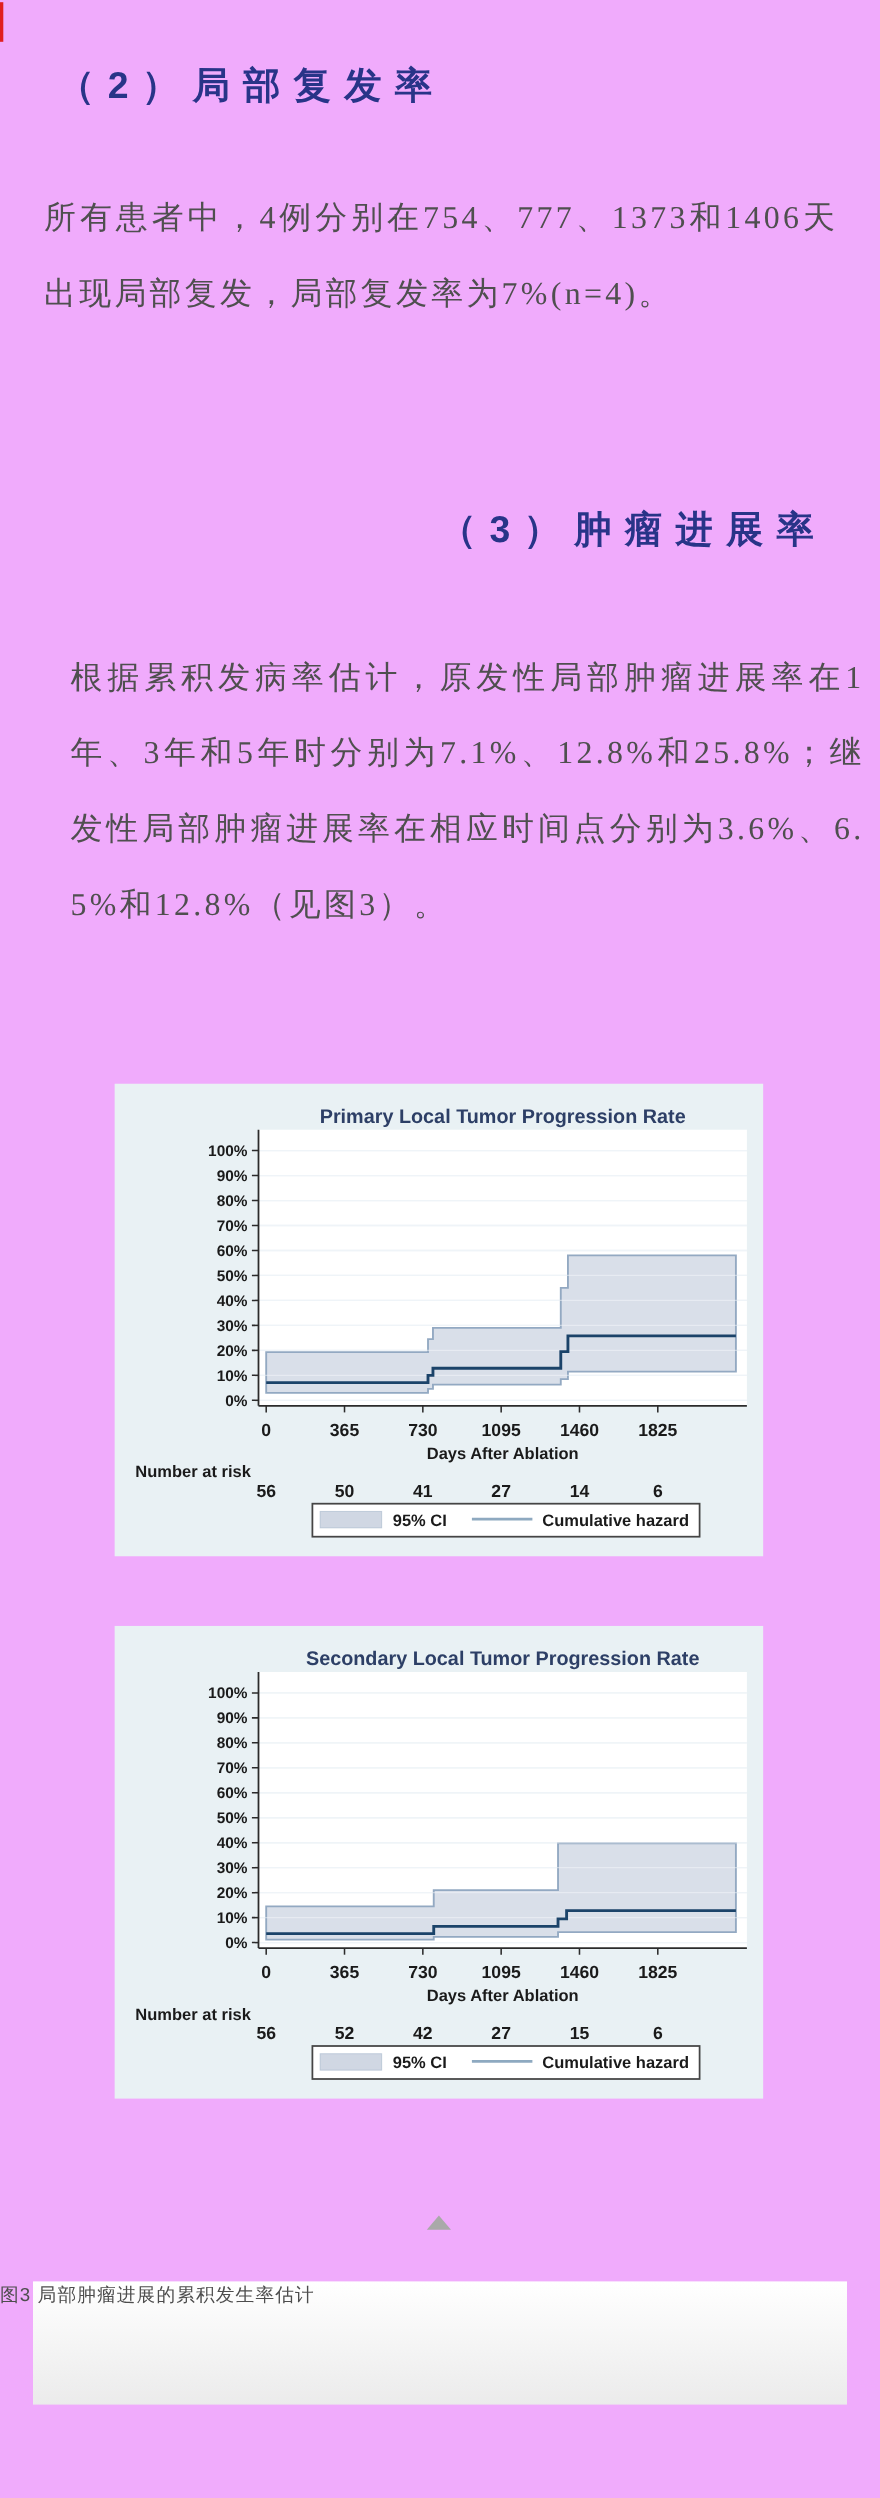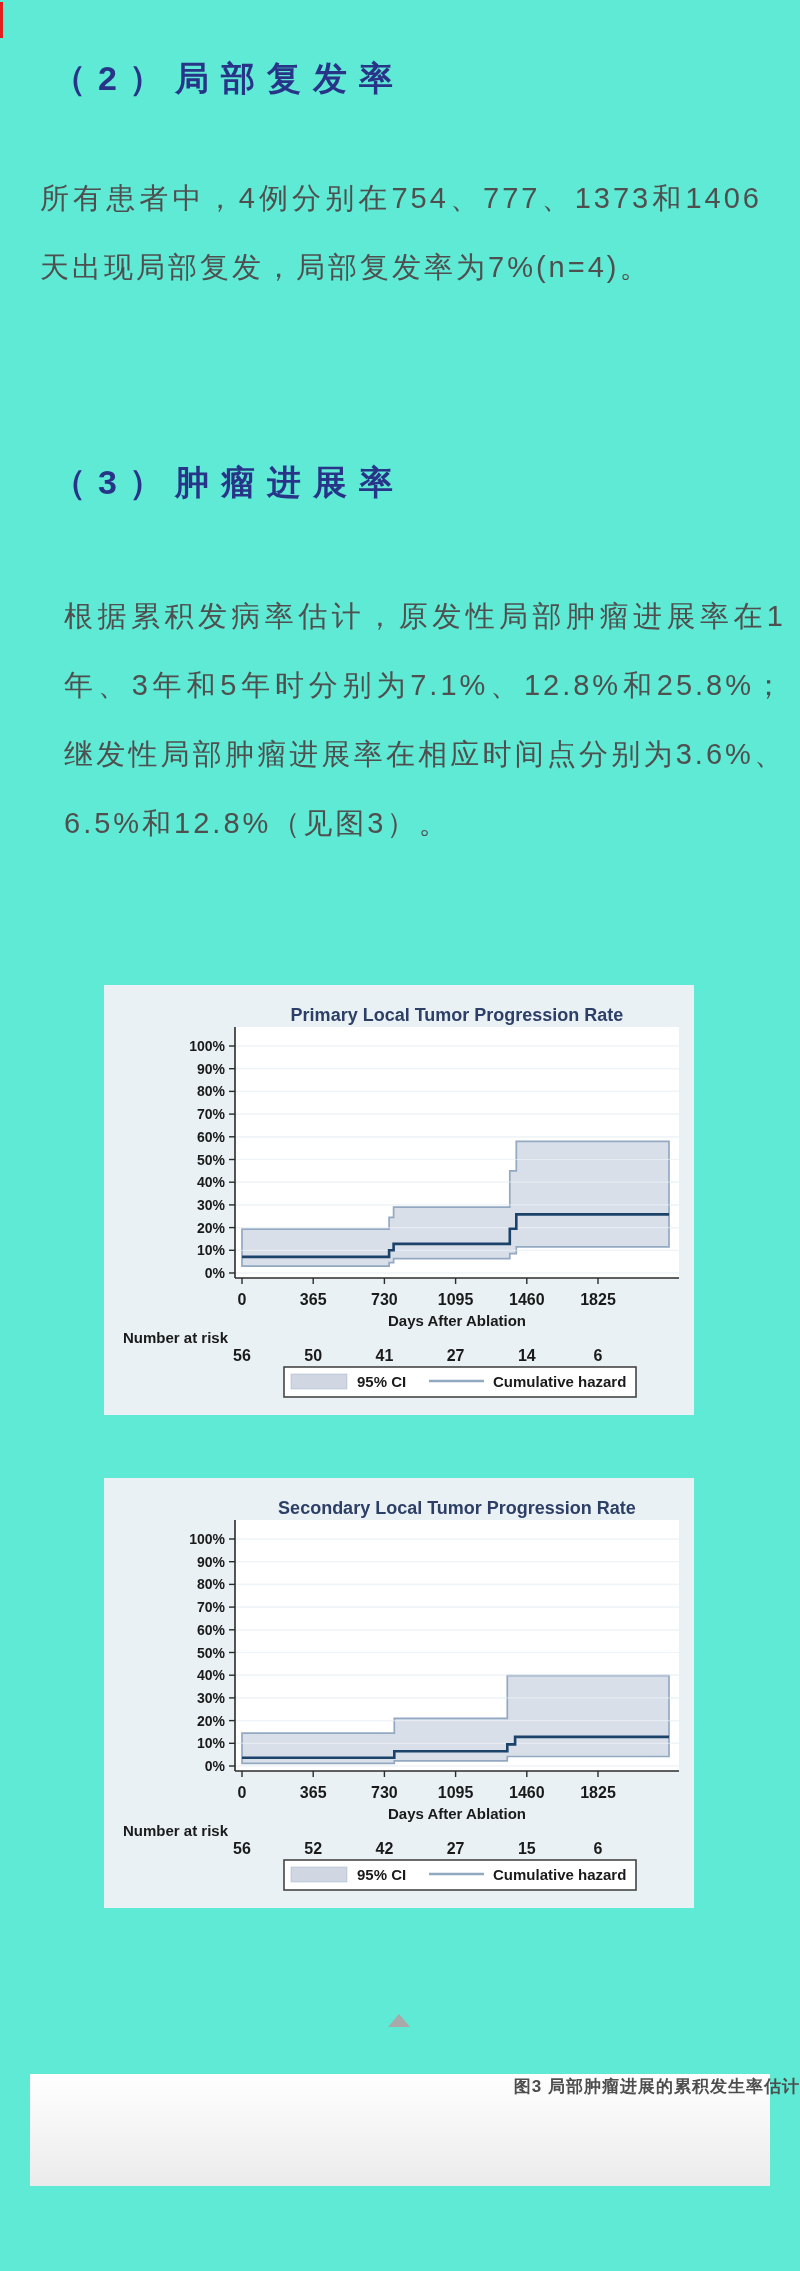--- a/index.html
+++ b/index.html
@@ -1,34 +1,34 @@
 <!DOCTYPE html>
 <html><head>
 <meta charset="utf-8">
 <style>
   html,body{margin:0;padding:0;background:#ffffff;}
-  .page{position:relative;width:800px;height:2271px;background:#5eead4;overflow:hidden;
+  .page{position:relative;width:800px;height:2271px;background:#f0abfc;overflow:hidden;
         font-family:"Liberation Sans","DejaVu Sans",sans-serif;}
   .red-mark{position:absolute;left:0;top:2px;width:3px;height:36px;background:#e01f1f;}
   .sec-heading{position:absolute;left:52px;width:700px;font-size:34px;font-weight:700;
         letter-spacing:12px;color:#283488;line-height:46px;white-space:nowrap;}
-  .h2{top:55px;} .h3{top:459px;}
+  .h2{top:55px;} .h3{top:459px;text-align:right;}
   .body-para{position:absolute;left:40px;width:722px;font-size:29px;color:#4f4f4f;
-        line-height:69px;letter-spacing:3px;text-align:justify;word-break:break-all;}
+        line-height:69px;letter-spacing:3px;text-align:justify;word-break:break-all;font-family:Liberation Serif, serif;}
   .p1{top:164px;} .p2{top:582px;margin-left:24px;}
   .chart{position:absolute;left:104px;width:590px;height:430px;}
   .chart-1{top:985px;} .chart-2{top:1478px;}
   .chart svg{display:block;width:590px;height:430px;}
   .collapse-triangle{position:absolute;left:388px;top:2014px;width:0;height:0;
         border-left:11px solid transparent;border-right:11px solid transparent;
         border-bottom:13px solid #a9a9a9;}
   .caption-gradient{position:absolute;left:30px;top:2074px;width:740px;height:112px;
         background:linear-gradient(180deg,#ffffff 0%,#ebebeb 100%);}
-  .figure-caption{position:absolute;left:0;top:2076px;width:800px;text-align:right;
-        font-size:17px;font-weight:700;letter-spacing:1px;color:#4d4d4d;line-height:22px;}
+  .figure-caption{position:absolute;left:0;top:2076px;width:800px;text-align:left;
+        font-size:17px;font-weight:400;letter-spacing:1px;color:#4d4d4d;line-height:22px;}
 </style>
 </head>
 <body>
 
 <div class="page">
 
   <div class="red-mark"></div>
 
   <div class="sec-heading h2">（2）局部复发率</div>
 

